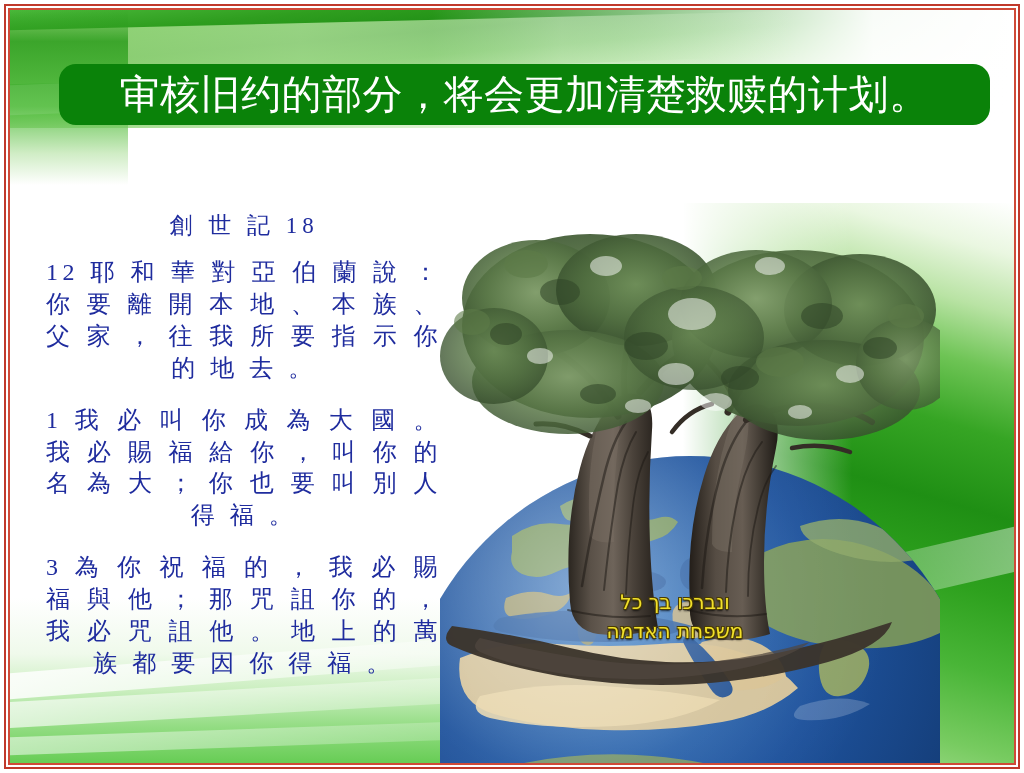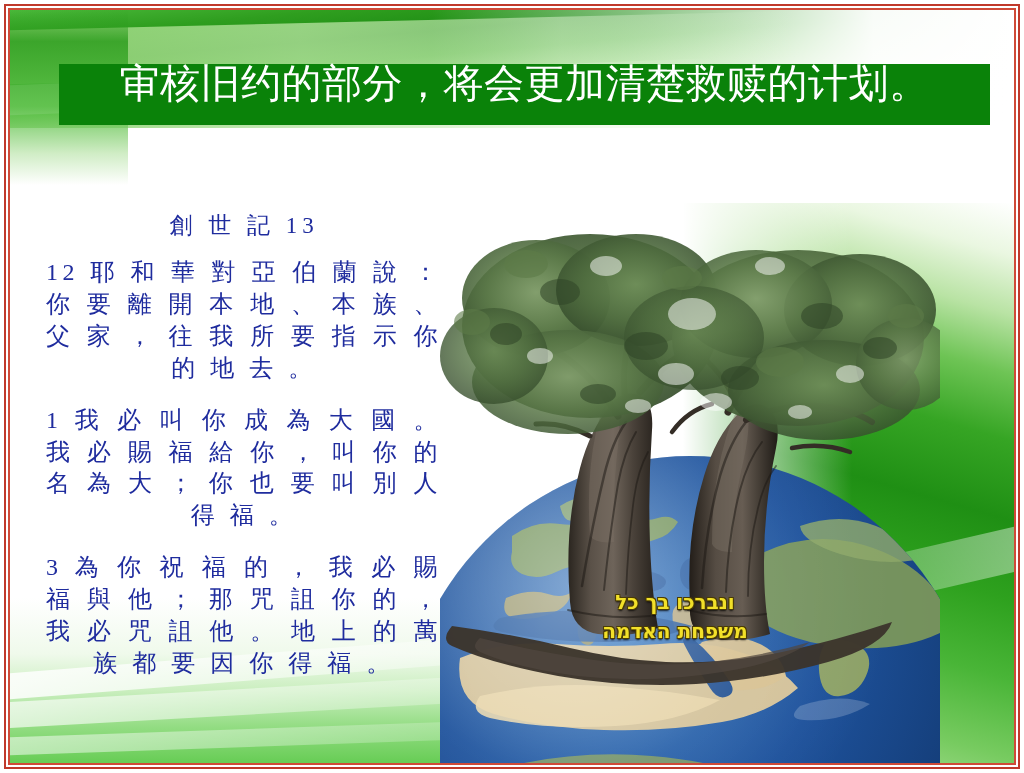--- a/index.html
+++ b/index.html
@@ -164,22 +164,23 @@
       rgba(255,255,255,0) 88%);
     transform:rotate(-2deg);
   }
 
   
   .title-bar {
     position:absolute;
     left:49px; top:54px;
     width:931px; height:61px;
     background:#0a8209;
-    display:flex; align-items:flex-start; justify-content:center;
+    display:flex; align-items:center; justify-content:center;
     z-index:20;
+    border-radius:17px;
   }
   .title-text {
     color:#ffffff;
     font-size:40px;
     line-height:1;
     letter-spacing:0.5px;
     white-space:nowrap;
     font-family:"Liberation Serif","DejaVu Serif",serif;
   }
 
@@ -222,21 +223,21 @@
   .hebrew-overlay {
     position:absolute;
     left:560px; top:578px;
     width:210px;
     z-index:40;
     text-align:center;
     direction:rtl;
     color:#f2e029;
     font-size:20px;
     line-height:1.45;
-    font-weight:bold;
+    font-weight:normal;
     text-shadow:
       -1px -1px 0 #4a3c05, 1px -1px 0 #4a3c05,
       -1px  1px 0 #4a3c05, 1px  1px 0 #4a3c05,
        0px  2px 2px rgba(0,0,0,0.8);
     font-family:"DejaVu Sans","Liberation Sans",sans-serif;
   }
   .hebrew-line { display:block; white-space:nowrap; }
 </style>
 </head>
 <body>
@@ -437,21 +438,21 @@
     <div class="hebrew-overlay">
       <span class="hebrew-line">ונברכו בך כל</span>
       <span class="hebrew-line">משפחת האדמה</span>
     </div>
 
     <div class="title-bar">
       <span class="title-text">审核旧约的部分，将会更加清楚救赎的计划。</span>
     </div>
 
     <div class="scripture">
-      <div class="scripture-heading">創 世 記 13</div>
+      <div class="scripture-heading">創 世 記 18</div>
       <p class="verse">12 耶 和 華 對 亞 伯 蘭 說 ： 你 要 離 開 本 地 、 本 族 、 父 家 ， 往 我 所 要 指 示 你 的 地 去 。</p>
       <p class="verse">1 我 必 叫 你 成 為 大 國 。 我 必 賜 福 給 你 ， 叫 你 的 名 為 大 ； 你 也 要 叫 別 人 得 福 。</p>
       <p class="verse">3 為 你 祝 福 的 ， 我 必 賜 福 與 他 ； 那 咒 詛 你 的 ， 我 必 咒 詛 他 。 地 上 的 萬 族 都 要 因 你 得 福 。</p>
     </div>
 
   </div>
 
   <div class="frame-inner"></div>
   <div class="frame-outer"></div>
 

